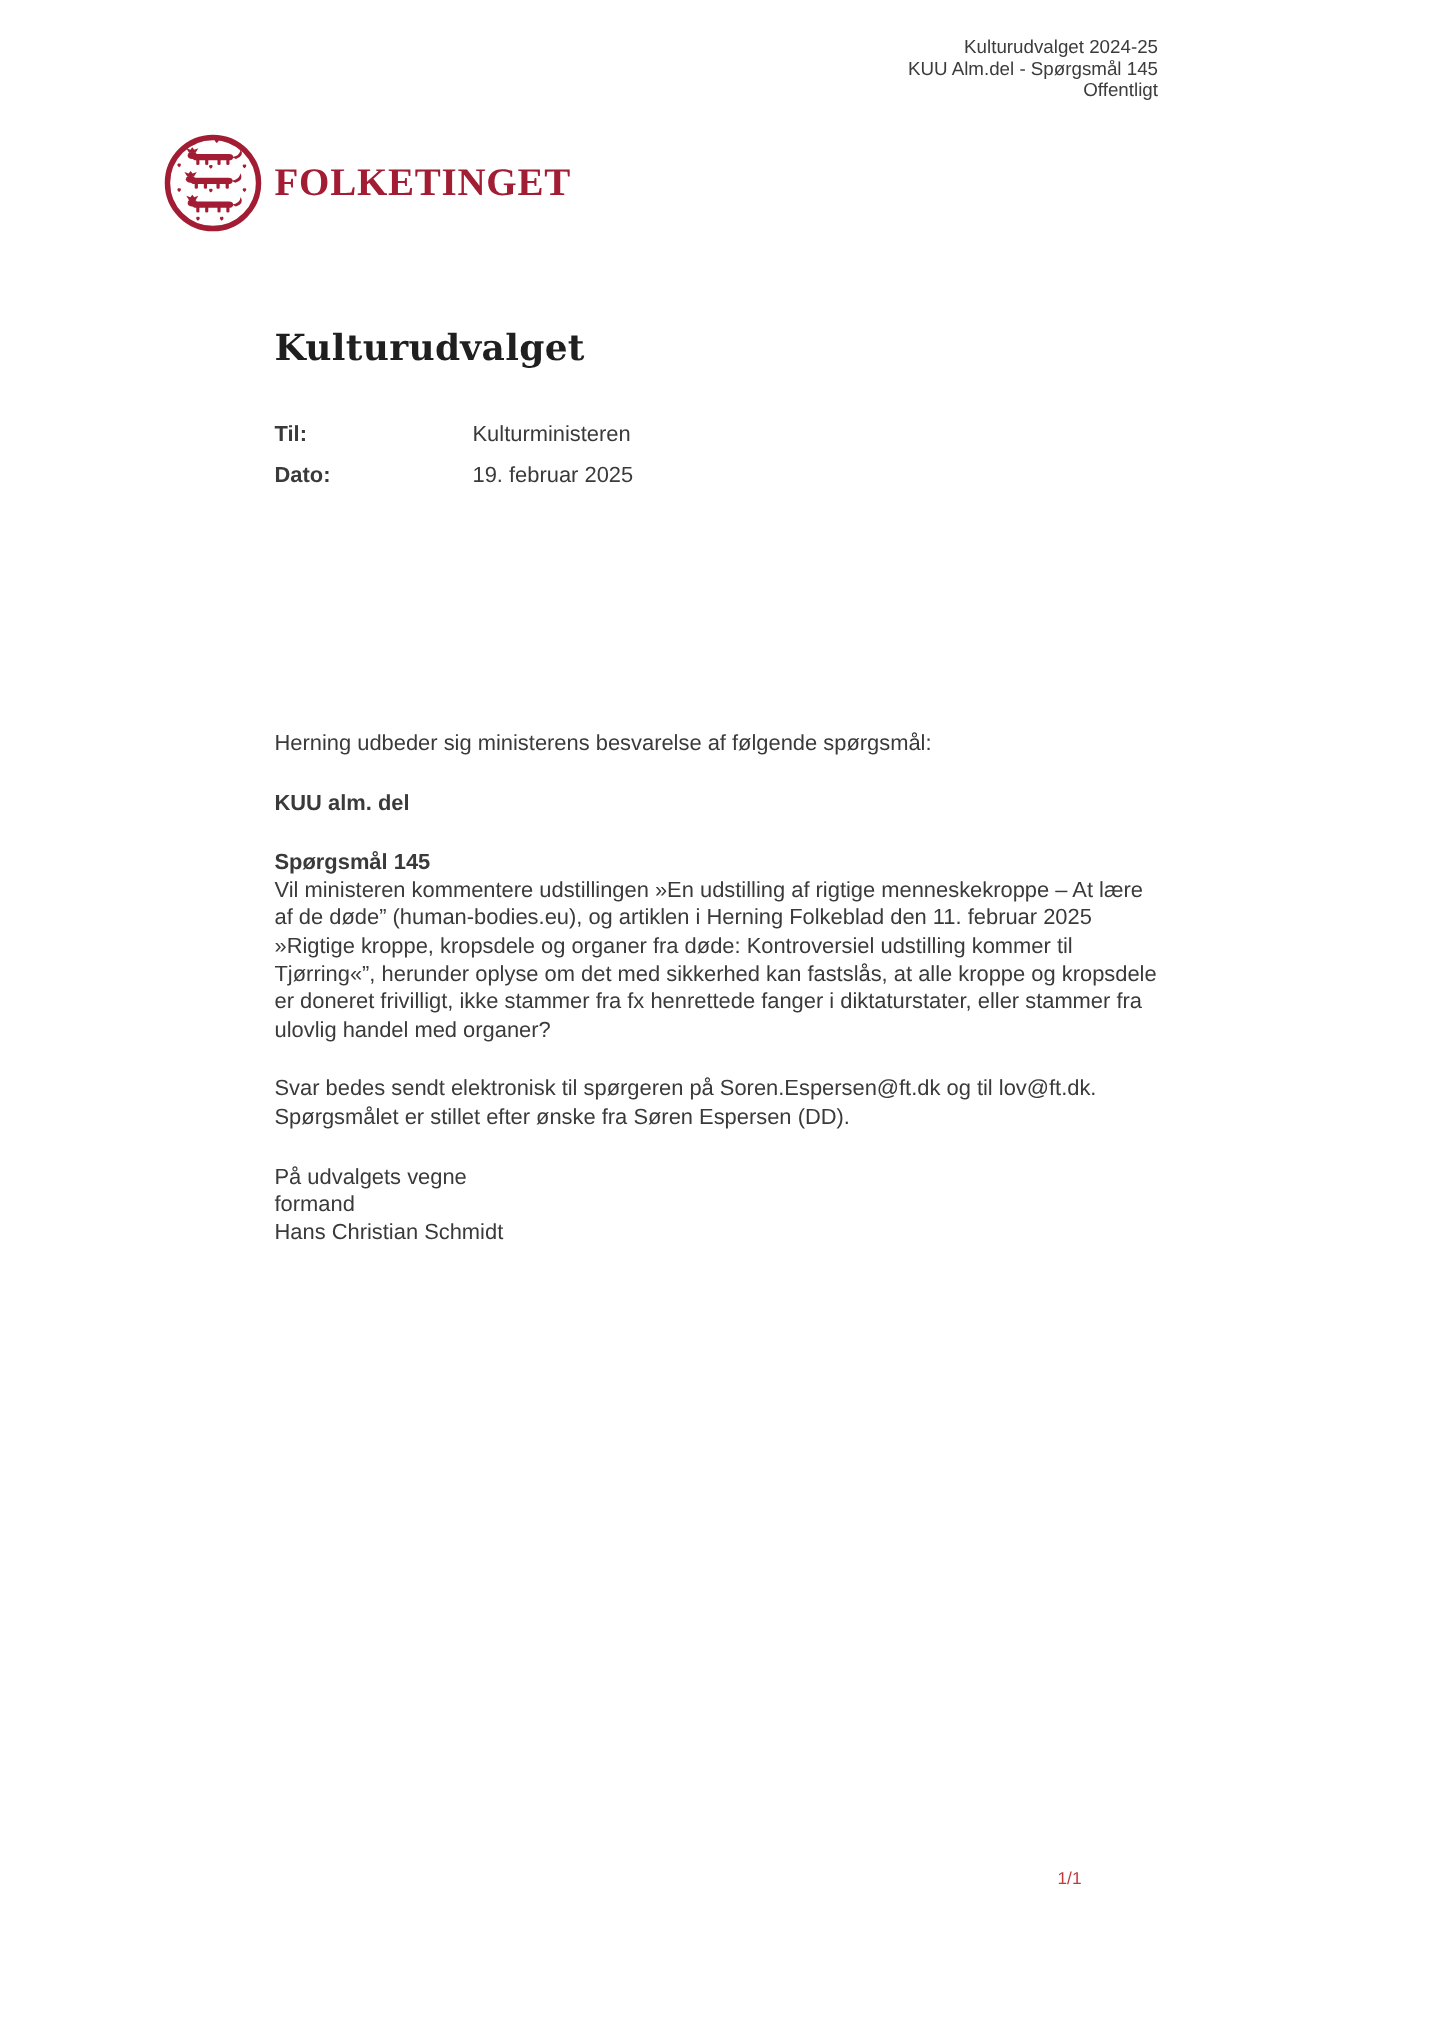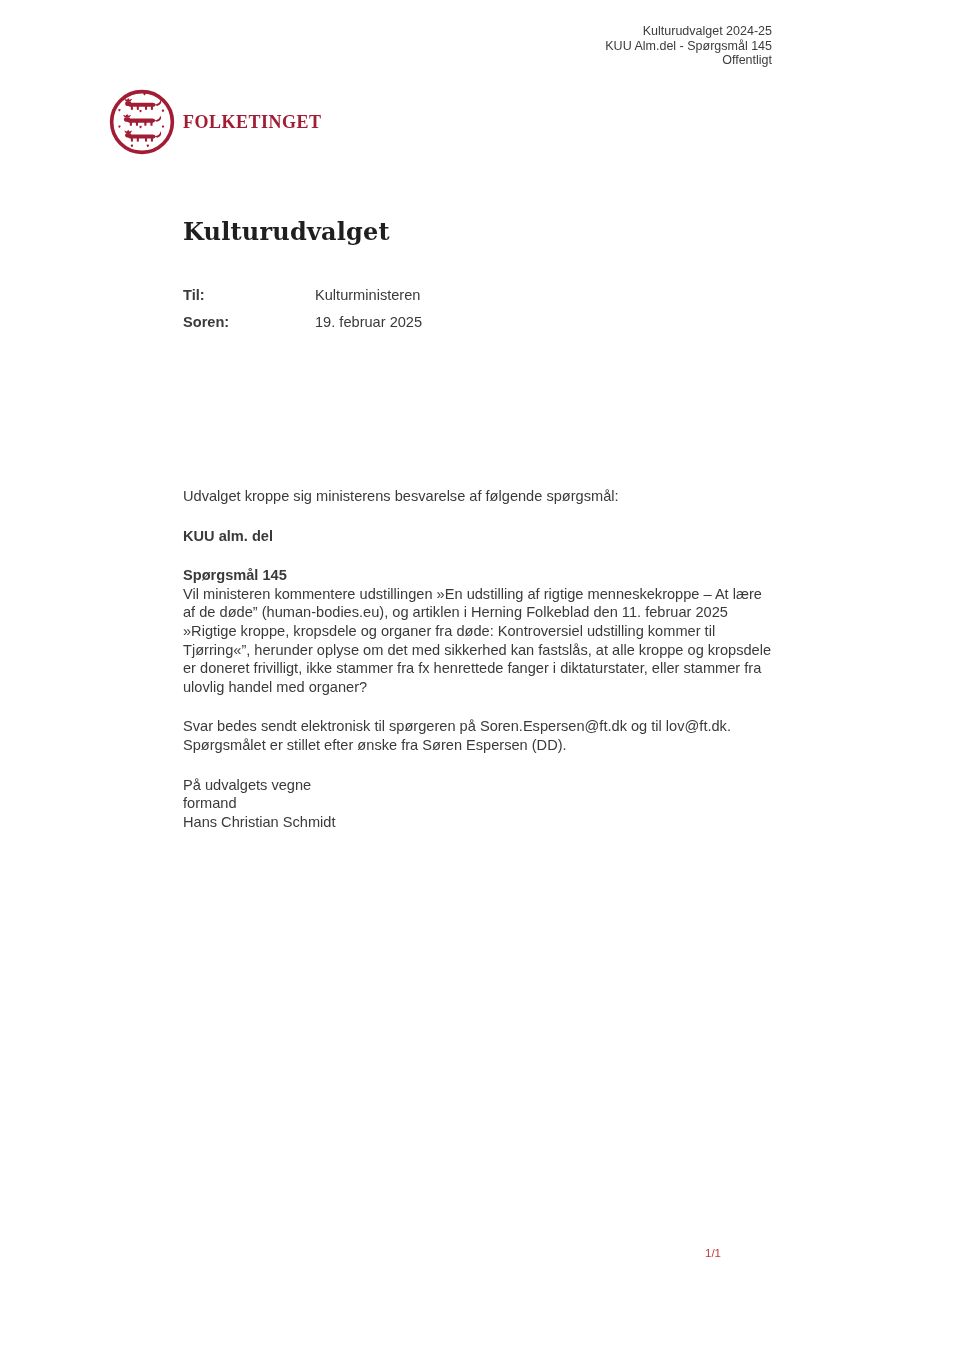--- a/index.html
+++ b/index.html
@@ -36,21 +36,21 @@
     left: 109px;
     display: flex;
     align-items: center;
     gap: 8px;
     color: #a21d34;
   }
   .logo .seal { display: block; }
   .wordmark {
     font-family: "Liberation Serif", serif;
     font-weight: bold;
-    font-size: 18px;
+    font-size: 26px;
     letter-spacing: 0.5px;
     color: #a21d34;
     white-space: nowrap;
   }
 
   
   .doc-title {
     position: absolute;
     top: 217px;
     left: 183px;
@@ -62,21 +62,21 @@
   }
 
   
   .meta {
     position: absolute;
     top: 276px;
     left: 183px;
     font-size: 14.6px;
     color: #3a3a3a;
   }
-  .meta-row { display: flex; height: 27px; align-items: flex-end; }
+  .meta-row { display: flex; height: 27px; align-items: center; }
   .meta-label { width: 132px; font-weight: bold; }
 
   
   .body-col {
     position: absolute;
     top: 487px;
     left: 183px;
     width: 592px;
     font-size: 14.6px;
     line-height: 18.6px;
@@ -143,27 +143,27 @@
   </div>
 
   <div class="doc-title">Kulturudvalget</div>
 
   <div class="meta">
     <div class="meta-row">
       <div class="meta-label">Til:</div>
       <div class="meta-value">Kulturministeren</div>
     </div>
     <div class="meta-row">
-      <div class="meta-label">Soren:</div>
+      <div class="meta-label">Dato:</div>
       <div class="meta-value">19. februar 2025</div>
     </div>
   </div>
 
   <div class="body-col">
-    <p>Udvalget kroppe sig ministerens besvarelse af følgende spørgsmål:</p>
+    <p>Herning udbeder sig ministerens besvarelse af følgende spørgsmål:</p>
     <p class="bold spaced">KUU alm. del</p>
     <p class="bold spaced">Spørgsmål 145</p>
     <p>Vil ministeren kommentere udstillingen »En udstilling af rigtige menneskekroppe – At lære af de døde” (human-bodies.eu), og artiklen i Herning Folkeblad den 11. februar 2025 »Rigtige kroppe, kropsdele og organer fra døde: Kontroversiel udstilling kommer til Tjørring«”, herunder oplyse om det med sikkerhed kan fastslås, at alle kroppe og kropsdele er doneret frivilligt, ikke stammer fra fx henrettede fanger i diktaturstater, eller stammer fra ulovlig handel med organer?</p>
     <p class="spaced">
       <span style="display:block">Svar bedes sendt elektronisk til spørgeren på Soren.Espersen@ft.dk og til lov@ft.dk.</span>
       <span style="display:block">Spørgsmålet er stillet efter ønske fra Søren Espersen (DD).</span>
     </p>
     <p class="spaced">
       <span style="display:block">På udvalgets vegne</span>
       <span style="display:block">formand</span>

